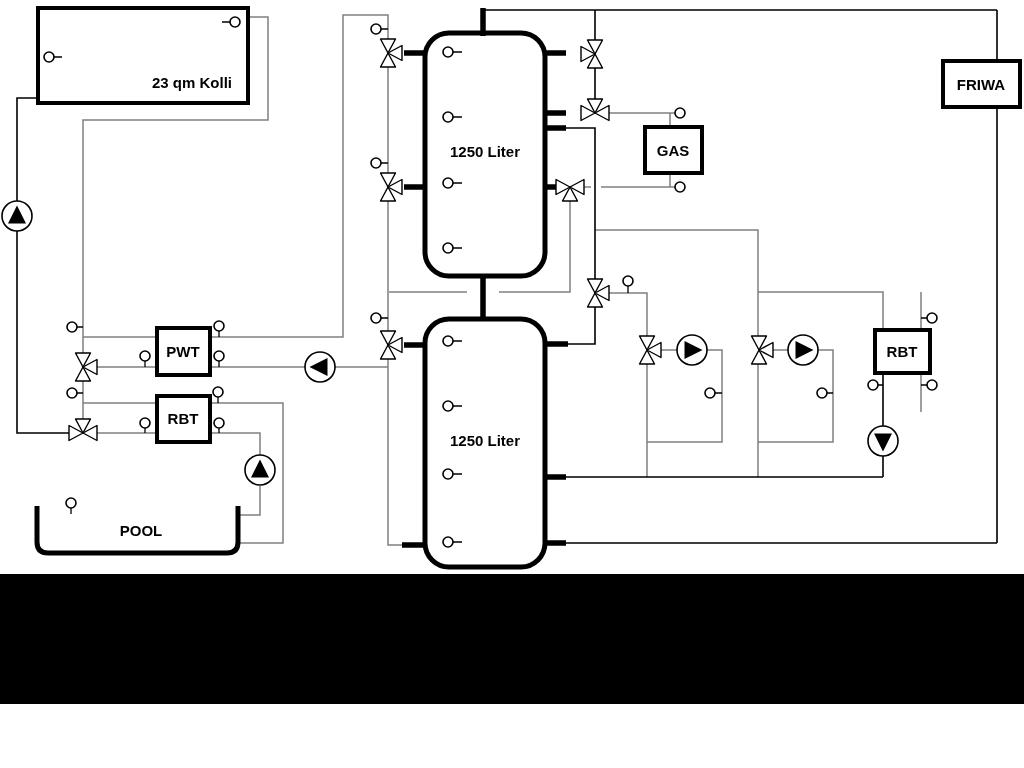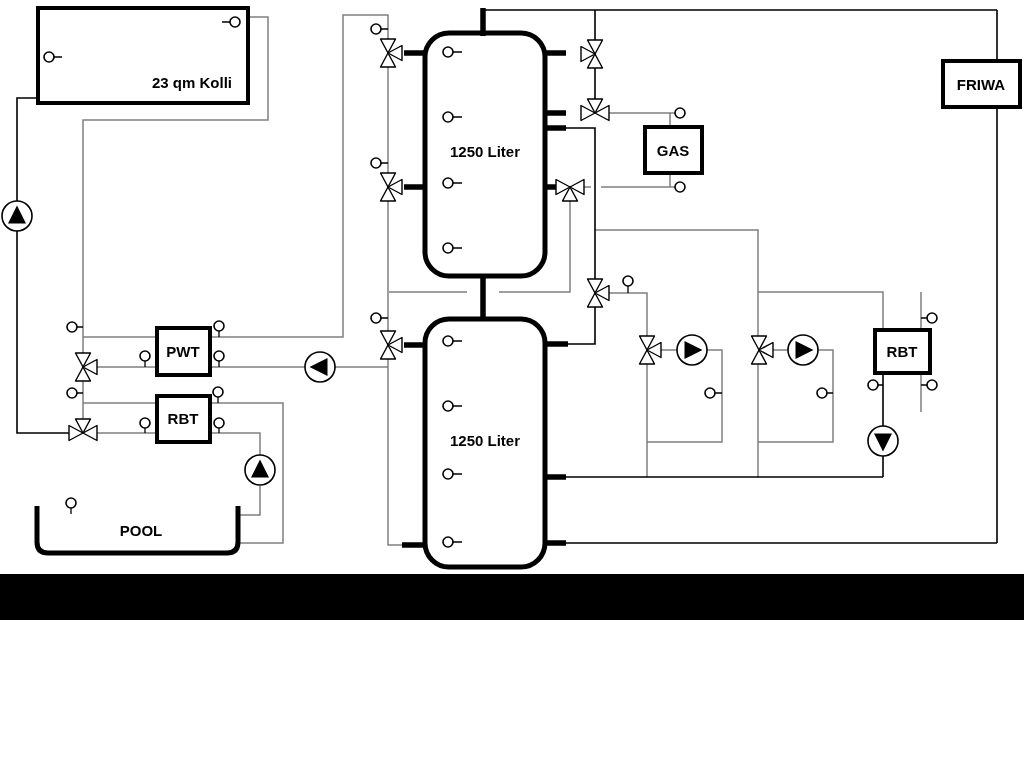--- a/index.html
+++ b/index.html
@@ -1,16 +1,16 @@
 <!DOCTYPE html>
 <html><head>
 <meta charset="utf-8">
 <style>
   html,body{margin:0;padding:0;background:#ffffff;}
-  .stage{position:relative;width:1024px;height:620px;background:#ffffff;overflow:hidden;}
+  .stage{position:relative;width:1024px;height:704px;background:#ffffff;overflow:hidden;}
   svg{display:block;}
   text{font-family:"Liberation Sans","DejaVu Sans",sans-serif;font-size:15px;font-weight:bold;fill:#000;}
   .pipe-gray{stroke:#808080;stroke-width:1.5;fill:none;}
   .pipe-black{stroke:#000000;stroke-width:1.6;fill:none;}
   .stub{stroke:#000000;stroke-width:5.5;fill:none;}
   .stems{stroke:#000000;stroke-width:1.3;fill:none;}
   .vessel{fill:#ffffff;stroke:#000000;stroke-width:5;}
   .box{fill:#ffffff;stroke:#000000;stroke-width:4;}
   .pool{fill:none;stroke:#000000;stroke-width:5;}
 </style>

